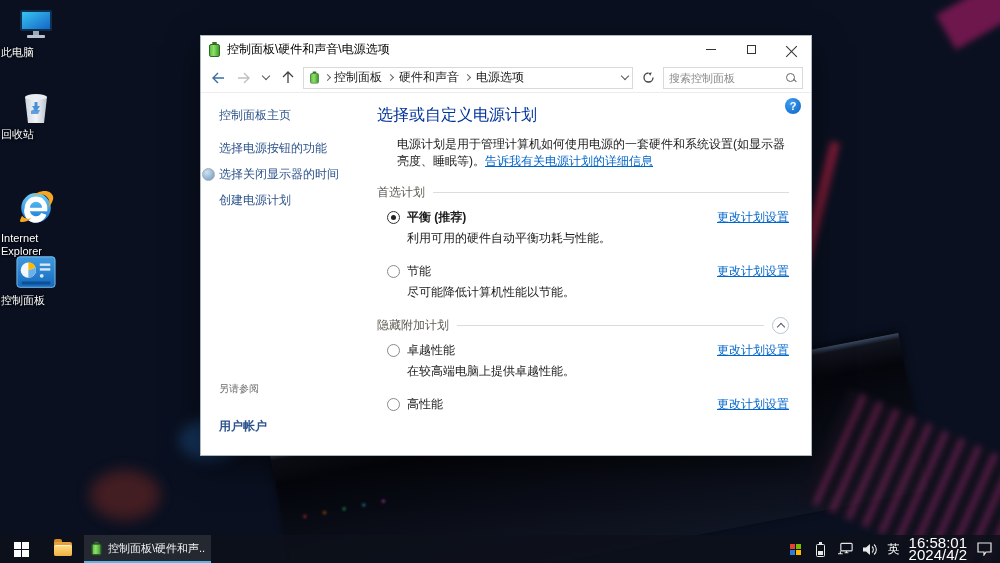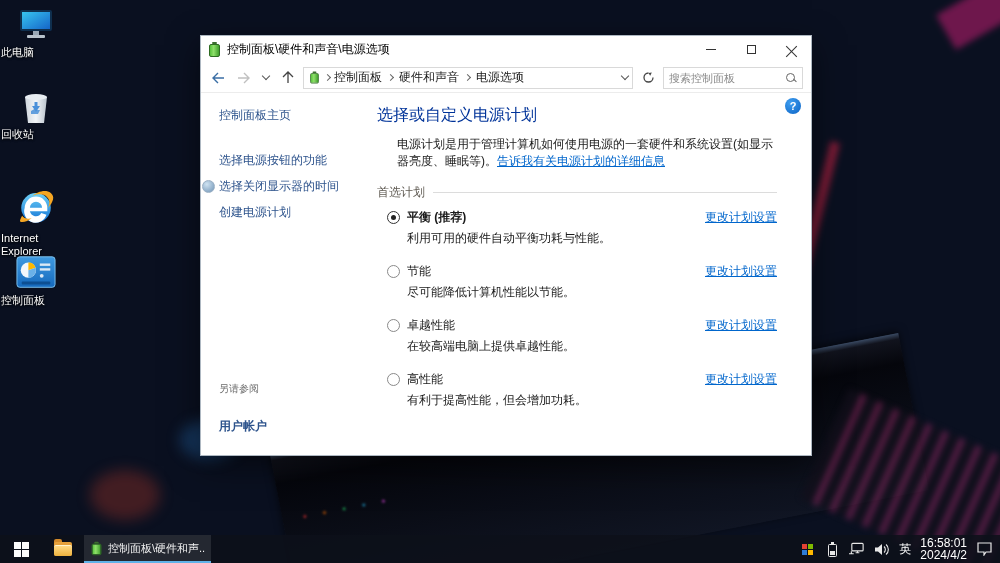--- a/index.html
+++ b/index.html
@@ -87,29 +87,29 @@
   .searchbox input::placeholder { color:#8a8a8a; }
   .mag { position:relative; width:12px; height:12px; flex:0 0 auto; }
   .mag::before { content:""; position:absolute; left:1px; top:1px; width:7px; height:7px; border:1px solid #666; border-radius:50%; }
   .mag::after { content:""; position:absolute; left:8px; top:8px; width:4px; height:1px; background:#666; transform:rotate(45deg); }
 
   .winbody { position:relative; flex:1 1 auto; display:flex; background:#fff; overflow:hidden; }
   .helpbtn { position:absolute; right:10px; top:5px; width:16px; height:16px; border-radius:50%;
     background:radial-gradient(circle at 35% 30%, #3f9ef0, #0b63c5); color:#fff; font-size:11px; font-weight:bold;
     display:flex; align-items:center; justify-content:center; }
   .sidebar { width:172px; flex:0 0 auto; padding:14px 0 0 18px; position:relative; }
-  .side-home { color:#2d538c; margin-bottom:28px; }
+  .side-home { color:#2d538c; margin-bottom:16px; }
   .side-task { color:#2d538c; margin-bottom:9px; display:flex; align-items:center; gap:4px; }
   .side-ico { width:13px; height:13px; border-radius:50%; margin-left:-17px;
     background:radial-gradient(circle at 35% 30%, #cfe3f2, #6f93b5); border:1px solid #9ab0c4; flex:0 0 auto; }
   .side-bottom { position:absolute; left:18px; bottom:20px; }
   .see-also { color:#6d6d6d; font-size:10px; margin-bottom:22px; }
   .user-acct { color:#2d538c; font-weight:bold; }
 
-  .main { flex:1 1 auto; padding:12px 34px 0 4px; min-width:0; }
+  .main { flex:1 1 auto; padding:12px 22px 0 4px; min-width:0; }
   .main h1 { font-size:16px; font-weight:normal; color:#003399; margin-bottom:10px; }
   .intro { line-height:17px; margin-bottom:14px;margin-left:20px; }
   .lnk { color:#0066cc; text-decoration:underline; cursor:pointer; }
   .planlnk { color:#0066cc; text-decoration:underline; cursor:pointer; white-space:nowrap;text-align:right; }
   .sec-head { display:flex; align-items:center; gap:8px; margin:10px 0 8px; color:#5f5a52; }
   .sec-line { flex:1 1 auto; border-top:1px solid #dcdcdc; }
   .collapse-btn { width:17px; height:17px; border-radius:50%; border:1px solid #b9c6d2; display:flex; align-items:center; justify-content:center; flex:0 0 auto; }
   .collapse-btn .c-up { width:6px; height:6px; border-left:1px solid #556; border-top:1px solid #556; transform:rotate(45deg); margin-top:3px; }
   .plan { margin:0 0 16px 10px; }
   .plan-head { display:flex; align-items:center; }
@@ -133,21 +133,21 @@
   .taskitem { width:127px; display:flex; align-items:center; gap:5px; padding:0 6px;
     background:rgba(255,255,255,.10); border-bottom:2px solid #5fb2e8; }
   .taskitem .tlabel { color:#f2f2f2; font-size:11px; white-space:nowrap; overflow:hidden; }
   .tb-spacer { flex:1 1 auto; }
   .tray { display:flex; align-items:center; gap:9px; padding-right:8px; }
   .trayicon { display:flex; align-items:center; justify-content:center; width:16px; height:16px; }
   .dots4 { display:grid; grid-template-columns:5px 5px; grid-template-rows:5px 5px; gap:1px; }
   .dots4 i:nth-child(1){background:#e34234;} .dots4 i:nth-child(2){background:#7fba00;}
   .dots4 i:nth-child(3){background:#2e7cd6;} .dots4 i:nth-child(4){background:#ffb900;}
   .lang { color:#fff; font-size:12px; }
-  .clock { color:#fff; font-size:12px; line-height:12px; text-align:right; }
+  .clock { color:#fff; font-size:15px; line-height:12px; text-align:right; }
   svg.white-ico { display:block; }
 
   
   .batt { position:relative; width:13px; height:15px; flex:0 0 auto; }
   .batt .cap { position:absolute; left:4px; top:0; width:5px; height:2px; background:#3c6e2f; border-radius:1px; }
   .batt .body { position:absolute; left:1px; top:2px; width:11px; height:13px; border-radius:2px;
     background:linear-gradient(90deg,#57c23c,#8fe06a 40%,#3f9e2b); border:1px solid #2e6b22; }
 </style>
 </head>
 <body>
@@ -348,37 +348,43 @@
 
         <div class="plan">
           <div class="plan-head">
             <span class="radio"></span>
             <span class="plan-name">节能</span>
             <span class="planlnk">更改计划设置</span>
           </div>
           <div class="plan-desc">尽可能降低计算机性能以节能。</div>
         </div>
 
+        <div class="sec-head" style="margin-top:16px;">
+          <span>隐藏附加计划</span>
+          <div class="sec-line"></div>
+          <div class="collapse-btn">
+            <span class="c-up"></span>
+          </div>
+        </div>
 
         <div class="plan">
           <div class="plan-head">
             <span class="radio"></span>
             <span class="plan-name">卓越性能</span>
             <span class="planlnk">更改计划设置</span>
           </div>
           <div class="plan-desc">在较高端电脑上提供卓越性能。</div>
         </div>
 
         <div class="plan">
           <div class="plan-head">
             <span class="radio"></span>
             <span class="plan-name">高性能</span>
             <span class="planlnk">更改计划设置</span>
           </div>
-          <div class="plan-desc">有利于提高性能，但会增加功耗。</div>
         </div>
       </div>
     </div>
   </div>
 
   <div class="taskbar">
     <div class="tbtn">
       <span class="winlogo">
           <i></i>
           <i></i>

